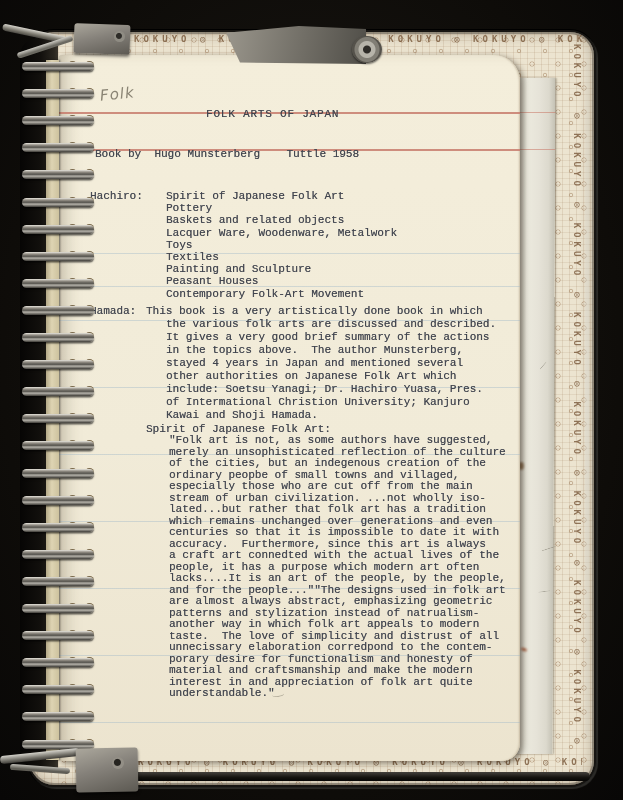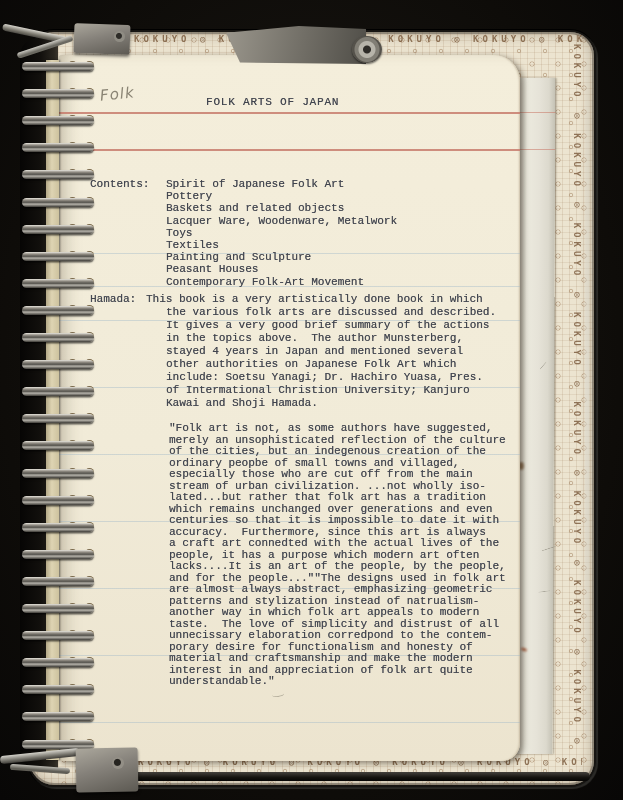--- a/index.html
+++ b/index.html
@@ -42,21 +42,21 @@
   .page{left:58px;top:55px;width:462px;height:706px;border-radius:4px 26px 18px 4px;
     background:linear-gradient(180deg,#f4eedb 0%,#f1ebd8 55%,#ece4cf 100%);
     box-shadow:3px 2px 6px rgba(30,20,8,.5), inset 20px 6px 18px -14px rgba(60,45,20,.28),
       inset -2px 0 2px -1px rgba(120,100,70,.35);}
   .rules{left:0;top:132px;width:100%;height:572px;
     background:repeating-linear-gradient(180deg, transparent 0 32.5px, rgba(150,178,198,.38) 32.5px 33.5px);}
   .redline{left:0;width:100%;height:1.5px;background:rgba(199,123,108,.85);}
   .r1{top:57px;} .r2{top:94px;}
 
   .typed{font-family:"Liberation Mono","DejaVu Sans Mono",monospace;font-size:11px;color:#40444e;
-    white-space:pre;text-shadow:.2px .2px .5px rgba(64,68,78,.65);}
+    white-space:pre;text-shadow:.2px .2px .5px rgba(64,68,78,.65);margin-top:12px;}
   .title{left:148px;top:41px;letter-spacing:.8px;}
   .byline{left:37px;top:81px;}
   .label{}
   .contents-label{left:32px;top:123px;}
   .contents-list{left:108px;top:123px;}
   .contents-list .line{line-height:12.2px;}
   .review-label{left:32px;top:238px;}
   .review-lines{left:108px;top:238px;}
   .review-lines .line{line-height:13px;}
   .review-lines .line:first-child{margin-left:-20px;}
@@ -128,27 +128,29 @@
     <div class="abs smudge" style="left:4px;top:570px;width:6px;height:3px;background:#a34f2e;opacity:.85;transform:rotate(20deg)"></div>
   </div>
 
   <div class="abs page">
     <div class="abs rules"></div>
     <div class="abs redline r1"></div>
     <div class="abs redline r2"></div>
 
     <div class="abs handwritten">Folk</div>
     <div class="abs typed title">FOLK ARTS OF JAPAN</div>
-
-    <div class="abs typed label contents-label">Contents:</div>
+    <div class="abs typed byline">Book by  Hugo Munsterberg    Tuttle 1958</div>
+
+    <div class="abs typed label contents-label">Hachiro:</div>
     <div class="abs typed contents-list"><div class="line">Spirit of Japanese Folk Art</div><div class="line">Pottery</div><div class="line">Baskets and related objects</div><div class="line">Lacquer Ware, Woodenware, Metalwork</div><div class="line">Toys</div><div class="line">Textiles</div><div class="line">Painting and Sculpture</div><div class="line">Peasant Houses</div><div class="line">Contemporary Folk-Art Movement</div></div>
 
     <div class="abs typed label review-label">Hamada:</div>
     <div class="abs typed review-lines"><div class="line">This book is a very artistically done book in which</div><div class="line">the various folk arts are discussed and described.</div><div class="line">It gives a very good brief summary of the actions</div><div class="line">in the topics above.  The author Munsterberg,</div><div class="line">stayed 4 years in Japan and mentioned several</div><div class="line">other authorities on Japanese Folk Art which</div><div class="line">include: Soetsu Yanagi; Dr. Hachiro Yuasa, Pres.</div><div class="line">of Intermational Christion University; Kanjuro</div><div class="line">Kawai and Shoji Hamada.</div></div>
 
+    <div class="abs typed quote-heading">Spirit of Japanese Folk Art:</div>
     <div class="abs typed quote-lines"><div class="line">"Folk art is not, as some authors have suggested,</div><div class="line">merely an unsophisticated reflection of the culture</div><div class="line">of the cities, but an indegenous creation of the</div><div class="line">ordinary peopbe of small towns and villaged,</div><div class="line">especially those who are cut off from the main</div><div class="line">stream of urban civilization. ...not wholly iso-</div><div class="line">lated...but rather that folk art has a tradition</div><div class="line">which remains unchanged over generations and even</div><div class="line">centuries so that it is impossible to date it with</div><div class="line">accuracy.  Furthermore, since this art is always</div><div class="line">a craft art connedted with the actual lives of the</div><div class="line">people, it has a purpose which modern art often</div><div class="line">lacks....It is an art of the people, by the people,</div><div class="line">and for the people...""The designs used in folk art</div><div class="line">are almost always abstract, emphasizing geometric</div><div class="line">patterns and stylization instead of natrualism-</div><div class="line">another way in which folk art appeals to modern</div><div class="line">taste.  The love of simplicity and distrust of all</div><div class="line">unnecissary elaboration corredpond to the contem-</div><div class="line">porary desire for functionalism and honesty of</div><div class="line">material and craftsmanship and make the modern</div><div class="line">interest in and appreciation of folk art quite</div><div class="line">understandable."</div></div>
 
     <div class="abs pencil-wave"></div>
   </div>
 
   <div class="abs gutter"></div>
   <div class="abs tan-strip"></div>
   <div class="abs rings" id="rings">
       <div class="ring-hole" style="left: 46px; top: 1px;"></div>
       <div class="ring-hole" style="left: 63px; top: 1px;"></div>

